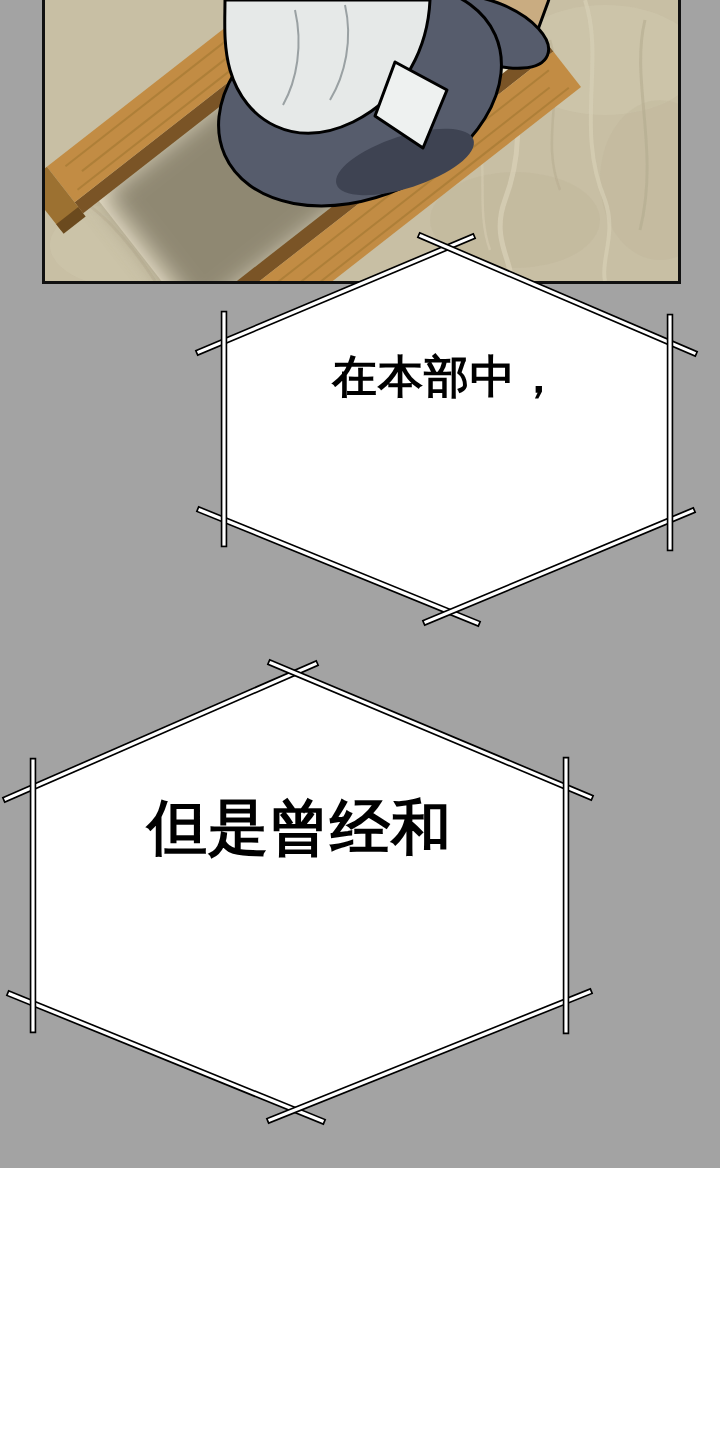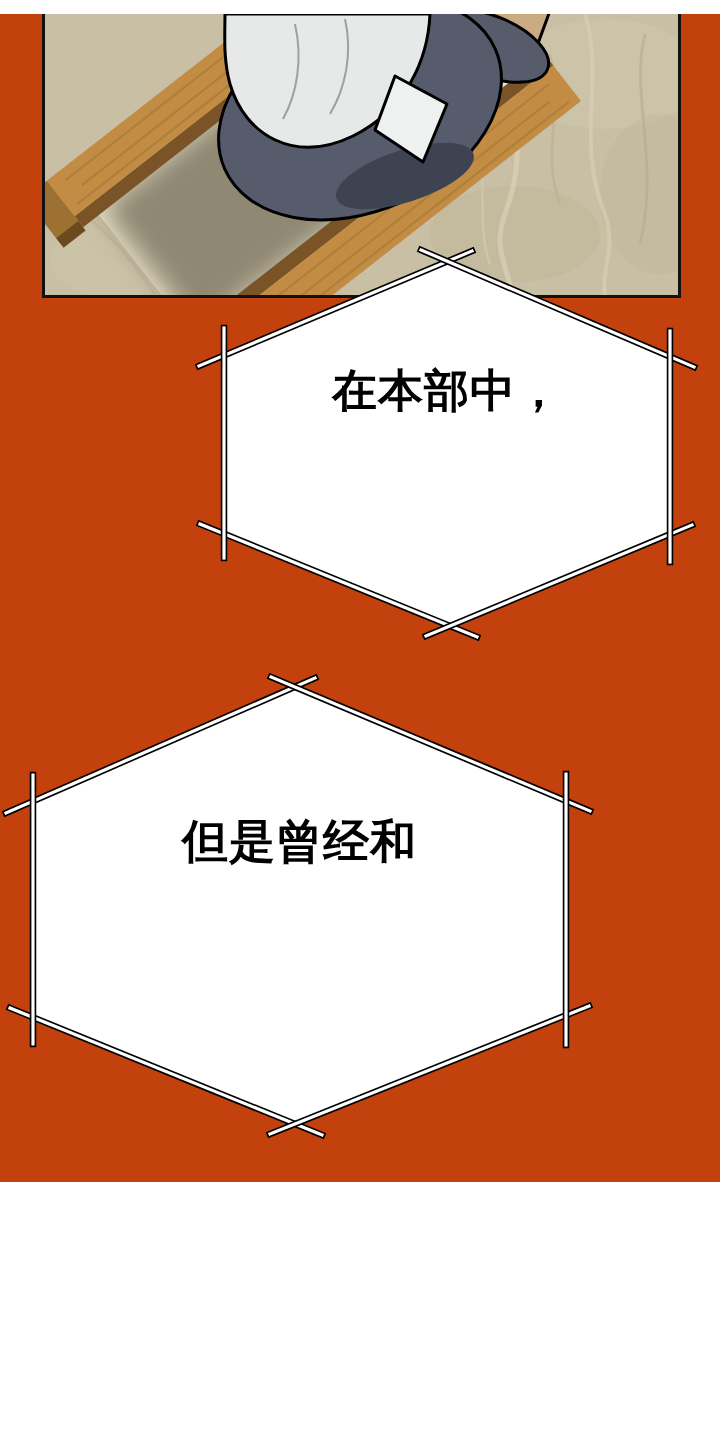--- a/index.html
+++ b/index.html
@@ -1,31 +1,31 @@
 <!DOCTYPE html>
 <html><head>
 <meta charset="utf-8">
 <style>
   html,body{margin:0;padding:0;background:#ffffff;}
-  .stage{position:relative;width:720px;height:1168px;background:#c2410c;overflow:hidden;
-         font-family:"Liberation Sans", sans-serif;margin-top:14px;}
+  .stage{position:relative;width:720px;height:1168px;background:#a3a3a3;overflow:hidden;
+         font-family:"Liberation Sans", sans-serif;}
   
   .panel{position:absolute;left:42px;top:0;width:639px;height:284px;
          border-left:3px solid #111;border-right:3px solid #111;border-bottom:3px solid #111;
          box-sizing:border-box;background:#c8bfa4;overflow:hidden;}
   .panel svg{display:block;}
   
   .bubble-layer{position:absolute;left:0;top:0;width:720px;height:1440px;pointer-events:none;}
   .stk-b{stroke:#000;stroke-width:6.5;stroke-linecap:square;}
   .stk-w{stroke:#fff;stroke-width:3.2;stroke-linecap:square;}
   
   .bubble-text{position:absolute;color:#000;font-weight:700;text-align:center;
                letter-spacing:1px;white-space:nowrap;}
   .bt1{left:207px;top:349px;width:480px;font-size:45px;line-height:56px;}
-  .bt2{left:33px;top:796px;width:533px;font-size:46px;line-height:63px;}
+  .bt2{left:33px;top:796px;width:533px;font-size:60px;line-height:63px;}
 </style>
 </head>
 <body>
 
 <div class="stage">
 
   <div class="panel">
     <svg width="633" height="281" viewBox="0 0 633 281">
 
       <g>

